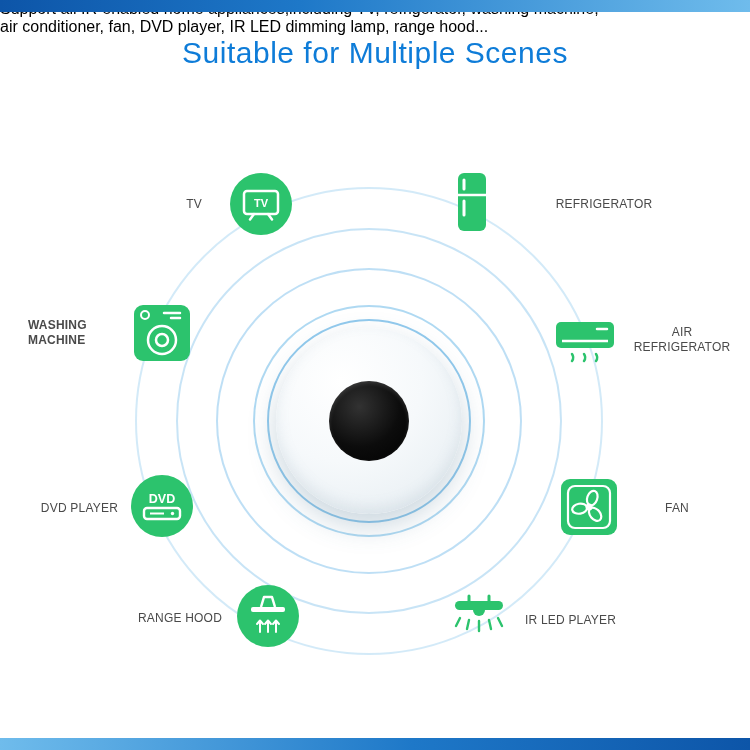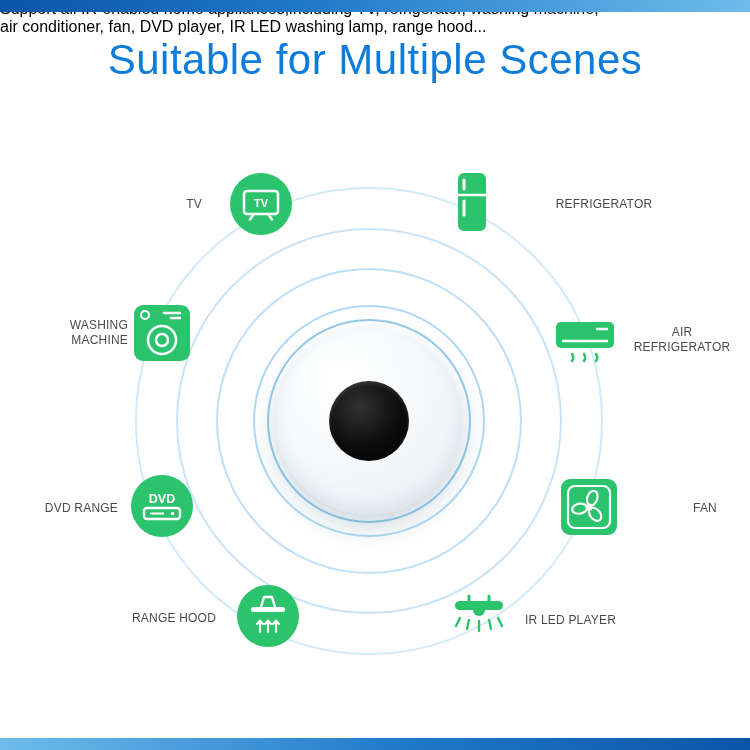--- a/index.html
+++ b/index.html
@@ -10,21 +10,21 @@
     overflow:hidden;
   }
   .page { position:relative; width:750px; height:750px; background:#fff; overflow:hidden; }
 
   .accent-bar { position:absolute; left:0; width:750px; height:12px; }
   .accent-top { top:0; background:linear-gradient(90deg,#0d55a8,#1e78c8 40%,#6fbcec); }
   .accent-bottom { bottom:0; background:linear-gradient(90deg,#6fbcec,#1e78c8 55%,#0d55a8); }
 
   .title {
     position:absolute; top:36px; left:0; width:750px;
-    text-align:center; font-size:42px; font-weight:400;
+    text-align:center; font-size:30px; font-weight:400;
     color:#0e7cd8; letter-spacing:0.5px;
   }
   .subtitle {
     position:absolute; top:99px; left:0; width:750px;
     text-align:center; font-size:15px; color:#3d3d3d; line-height:22px;
   }
 
   .scene { position:absolute; left:0; top:0; width:750px; height:750px; }
 
   .ripple { position:absolute; border-radius:50%; }
@@ -59,40 +59,40 @@
   .icon-fan           { left:557px; top:475px; }
   .icon-hood          { left:236px; top:584px; }
   .icon-irled         { left:447px; top:588px; }
 
   .label {
     position:absolute; font-size:12px; color:#4a4a4a;
     line-height:15px; white-space:pre-line; letter-spacing:0.2px;
   }
   .label-tv     { left:130px; top:197px; width:72px;  text-align:right; }
   .label-fridge { left:524px; top:197px; width:160px; text-align:center; }
-  .label-wash   { left:28px;  top:318px; width:100px; text-align:right; }
+  .label-wash   { left:28px;  top:318px; width:100px; text-align:left;font-weight:bold; }
   .label-ac     { left:620px; top:325px; width:124px; text-align:center; }
   .label-dvd    { left:18px;  top:501px; width:100px; text-align:right; }
-  .label-fan    { left:637px; top:501px; width:80px;  text-align:right; }
-  .label-hood   { left:104px; top:611px; width:112px; text-align:right; }
+  .label-fan    { left:637px; top:501px; width:80px;  text-align:center; }
+  .label-hood   { left:110px; top:611px; width:112px; text-align:right; }
   .label-irled  { left:525px; top:613px; width:140px; text-align:left; }
 </style>
 </head>
 <body>
 
 <div class="page">
 
   <div class="accent-bar accent-top"></div>
 
   <h1 class="title">Suitable for Multiple Scenes</h1>
 
   <p class="subtitle">
     </p>
     <div>Support  all IR-enabled home appliances,including TV, refrigerator, washing machine,</div>
-    <div>air conditioner, fan, DVD player, IR LED washing lamp, range hood...</div>
+    <div>air conditioner, fan, DVD player, IR LED dimming lamp, range hood...</div>
   <p></p>
 
   <div class="scene">
 
     <div class="ripple r4"></div>
     <div class="ripple r3"></div>
     <div class="ripple r2"></div>
     <div class="ripple r1"></div>
     <div class="ripple r0"></div>
 
@@ -146,21 +146,21 @@
 
     <div class="appliance-icon icon-dvd">
       <svg viewBox="0 0 64 64">
         <circle cx="32" cy="32" r="31" fill="#2cc36d"></circle>
         <text x="32" y="29" text-anchor="middle" font-size="12.5" font-weight="bold" fill="#fff">DVD</text>
         <rect x="14" y="34" width="36" height="11" rx="3" fill="none" stroke="#fff" stroke-width="2.4"></rect>
         <line x1="20" y1="39.5" x2="34" y2="39.5" stroke="#fff" stroke-width="2"></line>
         <circle cx="42.5" cy="39.5" r="1.7" fill="#fff"></circle>
       </svg>
     </div>
-    <div class="label label-dvd">DVD RANGE</div>
+    <div class="label label-dvd">DVD PLAYER</div>
 
     <div class="appliance-icon icon-fan">
       <svg viewBox="0 0 64 64">
         <rect x="4" y="4" width="56" height="56" rx="9" fill="#2cc36d"></rect>
         <rect x="11" y="11" width="42" height="42" rx="7" fill="none" stroke="#fff" stroke-width="2.2"></rect>
         <g stroke="#fff" stroke-width="2.2" fill="none">
           <ellipse cx="32" cy="22.5" rx="5" ry="7.5" transform="rotate(20 32 32)"></ellipse>
           <ellipse cx="32" cy="22.5" rx="5" ry="7.5" transform="rotate(140 32 32)"></ellipse>
           <ellipse cx="32" cy="22.5" rx="5" ry="7.5" transform="rotate(260 32 32)"></ellipse>
         </g>

